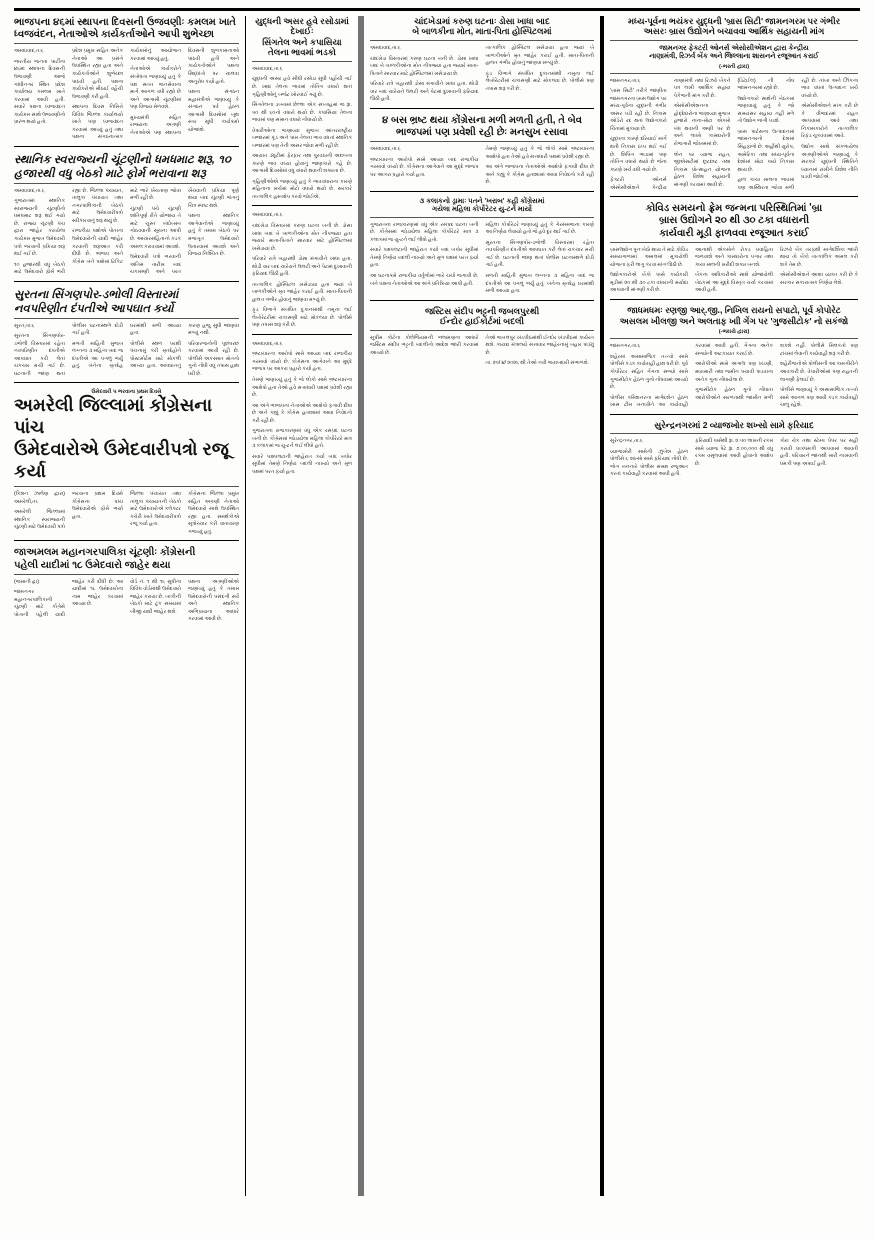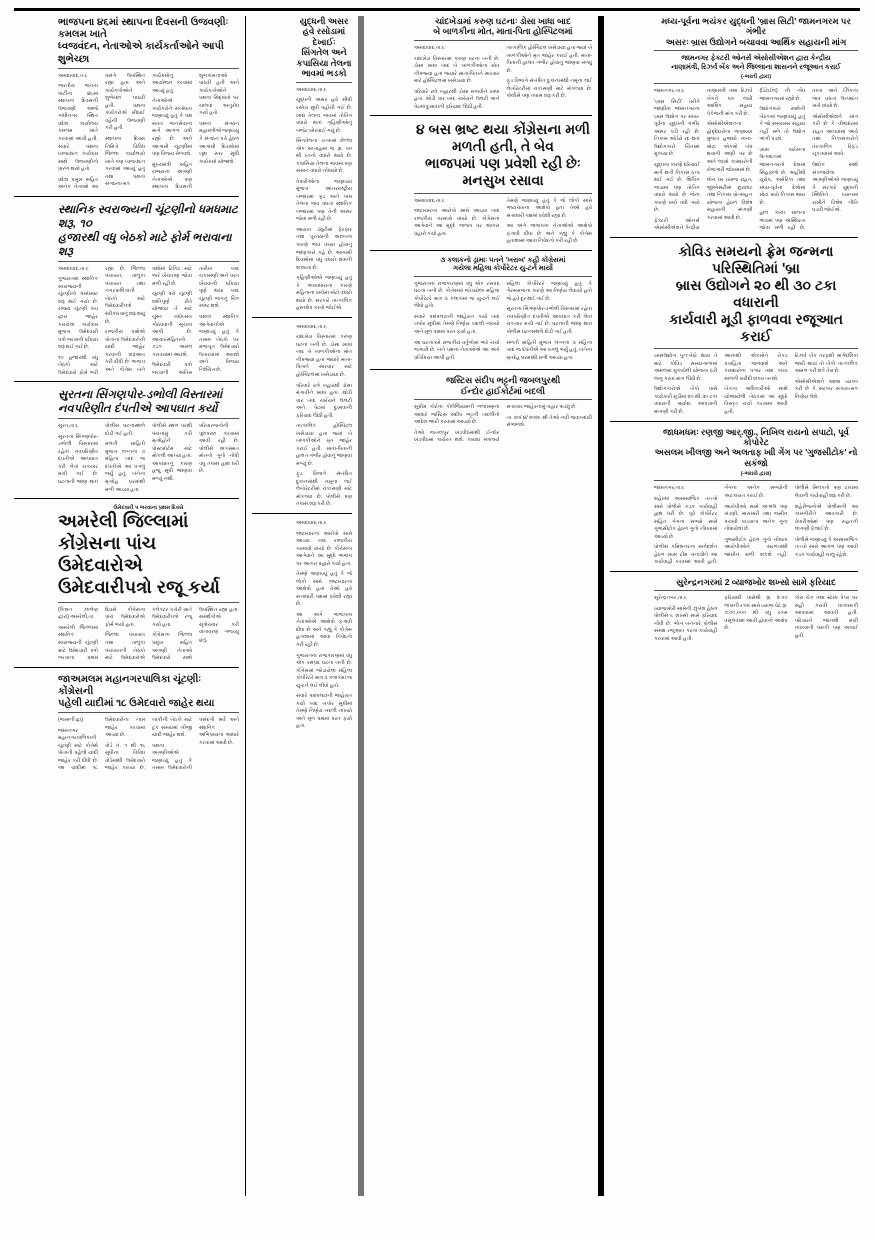--- a/index.html
+++ b/index.html
@@ -58,30 +58,30 @@
   .cols4 { column-count: 4; column-gap: 7px; }
 
   
   .grid {
     display: flex;
     gap: 0;
     height: 1180px;
   }
   .colA { width: 232px; padding-right: 6px; border-right: 1px solid #000; }
   .colB { width: 118px; padding: 0 6px; border-right: 6px solid #737373; }
-  .colC { width: 240px; padding: 0 6px; border-right: 6px solid #000000; }
+  .colC { width: 240px; padding: 0 6px; border-right: 4px solid #000000; }
   .colD { width: 254px; padding-left: 6px; }
 
-  .block { margin-bottom: 5px; margin-left: 44px; }
+  .block { margin-bottom: 5px; }
   .blk-rule { border-bottom: 1px solid #000; margin: 5px 0 5px 0; }
   .hl-20 { font-size: 18px; }
   .hl-17 { font-size: 11.5px; font-style: italic; }
   .hl-14 { font-size: 10px; }
   .hl-12 { font-size: 8.6px; }
-  .hl-11 { font-size: 14px; }
+  .hl-11 { font-size: 10px; }
   .hl-10 { font-size: 7px; }
   .mini-head { font-size: 5.4px; font-weight:bold; text-align:center; }
 </style>
 </head>
 <body>
 
 <div class="page">
 
   <div class="rule-top"></div>
 

